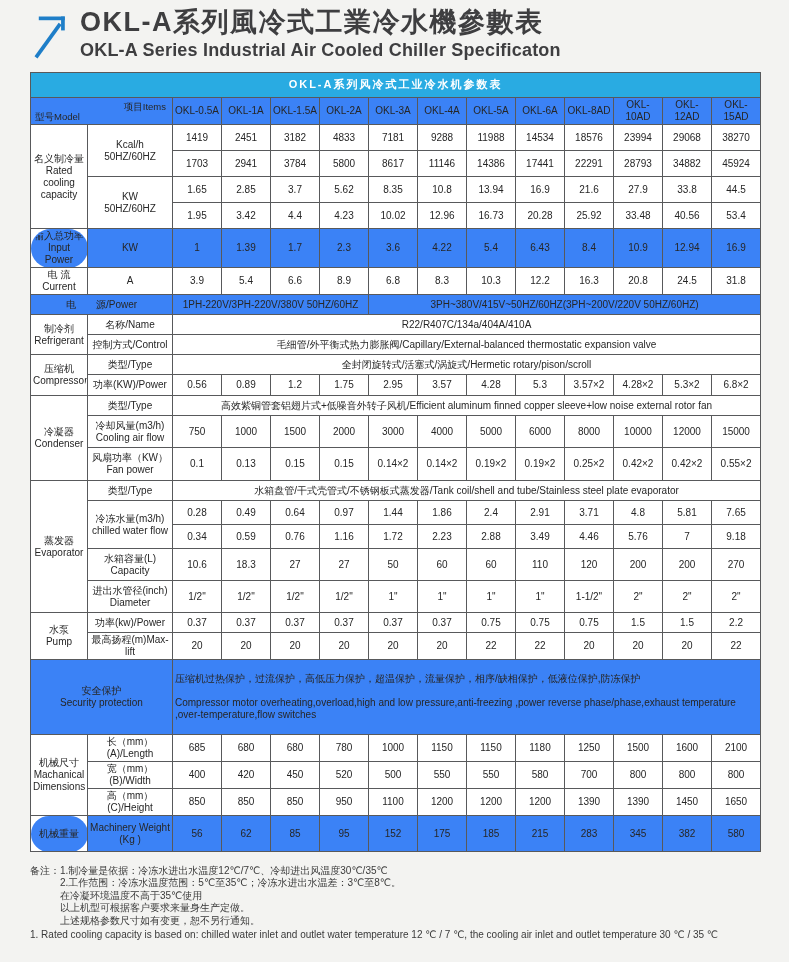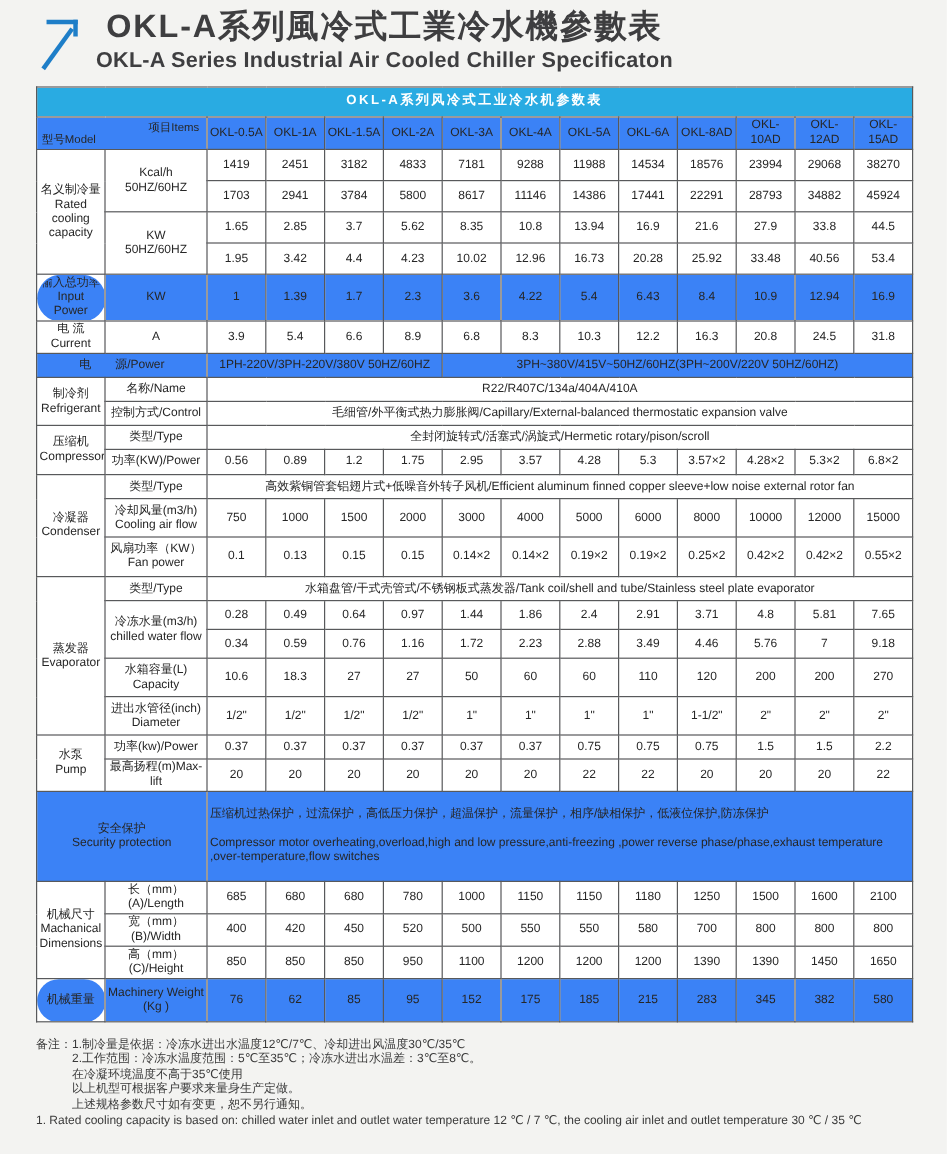--- a/index.html
+++ b/index.html
@@ -10,21 +10,21 @@
     font-family:"Liberation Sans","DejaVu Sans",sans-serif;
     color:#2b2b2b;
     overflow:hidden;
   }
   .page { width:789px; height:962px; padding:6px 29px 10px 30px; position:relative; }
 
   
   .masthead { display:flex; align-items:flex-start; gap:12px; margin:2px 0 10px 0; }
   .logo { width:38px; height:52px; flex:0 0 auto; margin-top:2px; }
   .titles { display:flex; flex-direction:column; }
-  .title-cn { font-size:27px; font-weight:700; color:#3e3e40; letter-spacing:1.5px; line-height:1.1;text-align:center; }
+  .title-cn { font-size:27px; font-weight:700; color:#3e3e40; letter-spacing:1.5px; line-height:1.1; }
   .title-en { font-size:18px; font-weight:600; color:#3e3e40; margin-top:2px; letter-spacing:0.2px;text-align:right; }
 
   
   table.spec {
     width:730px; border-collapse:collapse; table-layout:fixed;
     background:#fff; font-size:10px; line-height:1.2;
   }
   table.spec td, table.spec th {
     border:1px solid #58595b; text-align:center; vertical-align:middle;
     padding:1px 2px; white-space:pre-line; overflow:hidden;
@@ -437,21 +437,21 @@
           <td>1390</td>
           <td>1390</td>
           <td>1450</td>
           <td>1650</td>
         </tr>
 
     <tr class="gray" style="height:36px">
       <td class="cat">机械重量</td>
       <td class="sub">Machinery Weight
 (Kg )</td>
-    <td>76</td>
+    <td>56</td>
           <td>62</td>
           <td>85</td>
           <td>95</td>
           <td>152</td>
           <td>175</td>
           <td>185</td>
           <td>215</td>
           <td>283</td>
           <td>345</td>
           <td>382</td>

